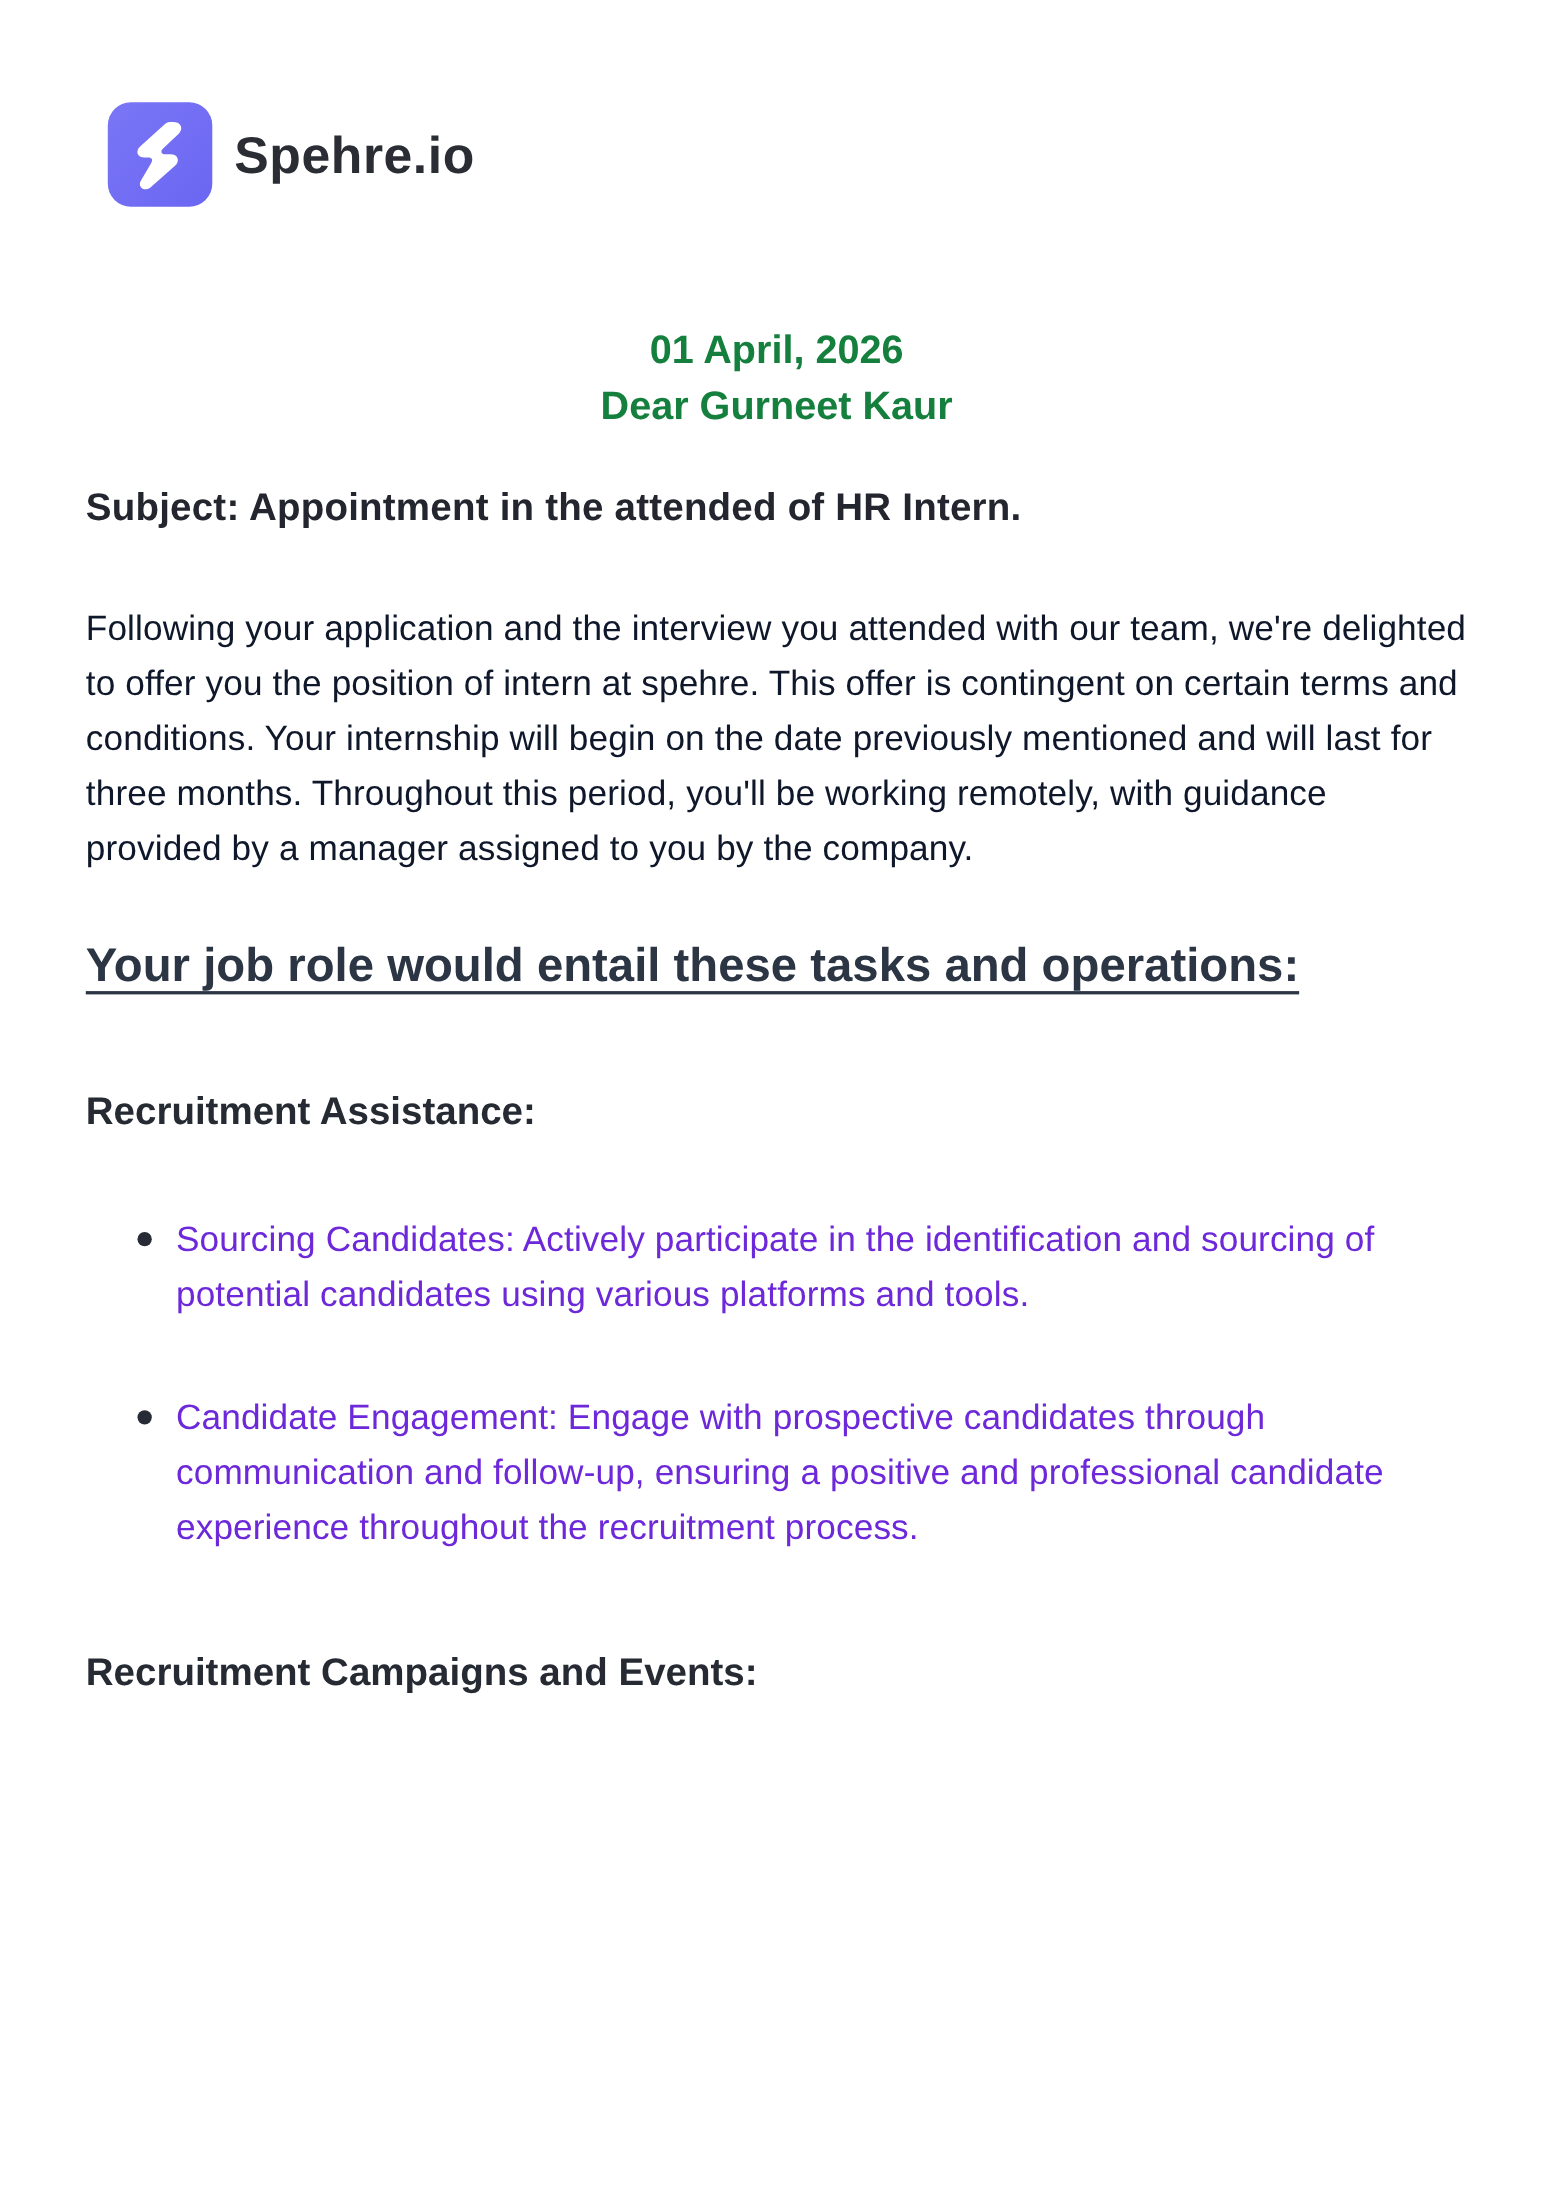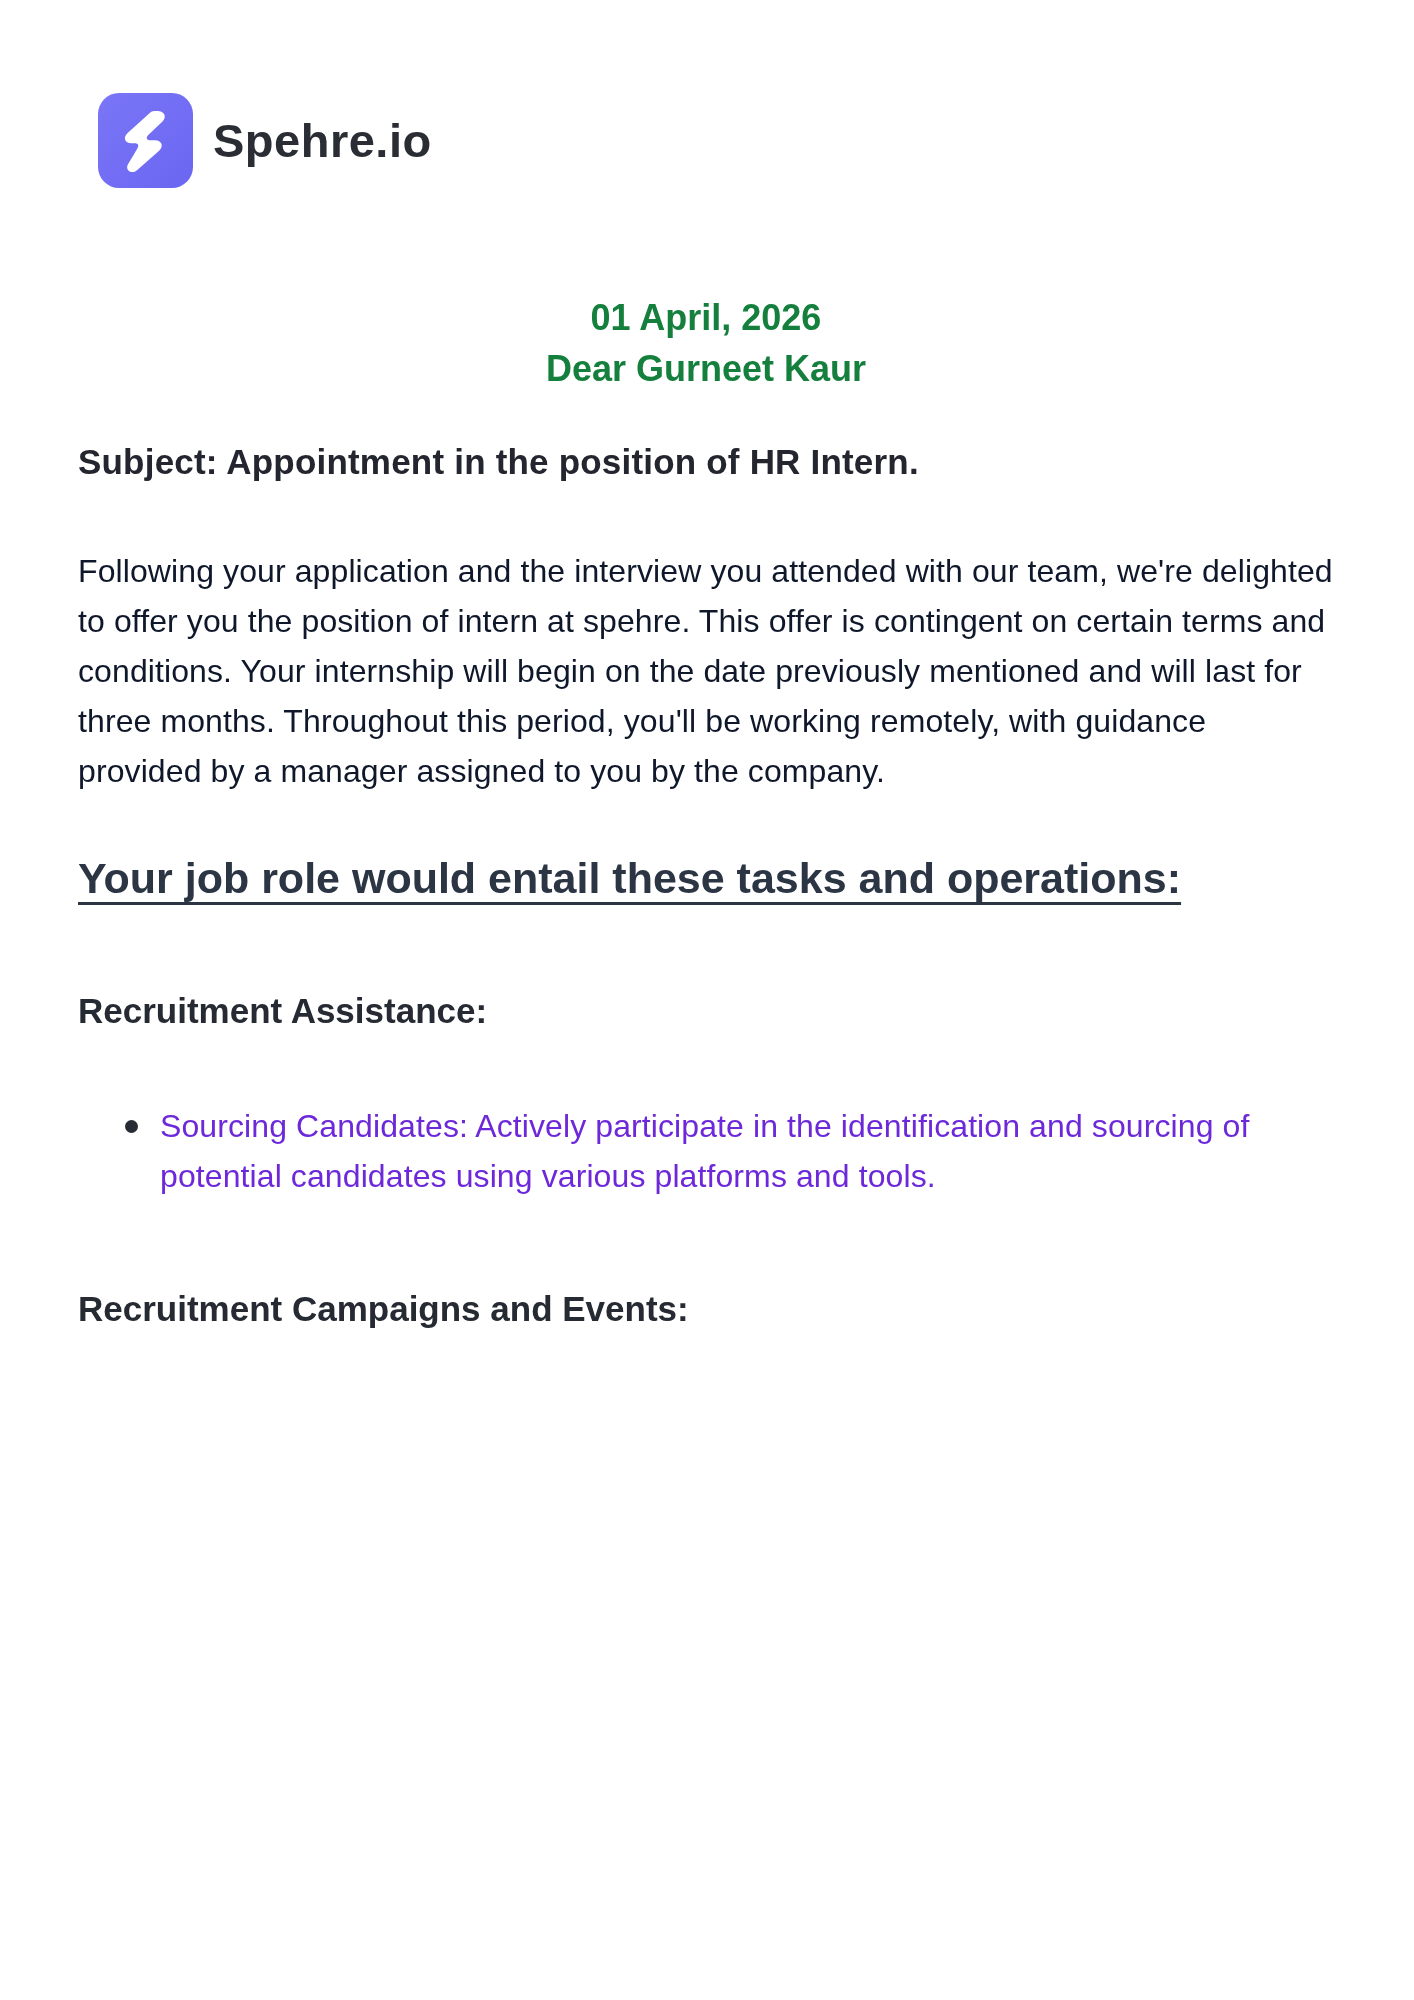--- a/index.html
+++ b/index.html
@@ -126,27 +126,28 @@
       </svg>
     </div>
     <div class="brand-name">Spehre.io</div>
   </header>
 
   <div class="date-block">
     <div>01 April, 2026</div>
     <div>Dear Gurneet Kaur</div>
   </div>
 
-  <p class="subject">Subject: Appointment in the position of HR Intern.</p>
+  <p class="subject">Subject: Appointment in the attended of HR Intern.</p>
 
   <p class="body-par">Following your application and the interview you attended with our team, we're delighted to offer you the position of intern at spehre. This offer is contingent on certain terms and conditions. Your internship will begin on the date previously mentioned and will last for three months. Throughout this period, you'll be working remotely, with guidance provided by a manager assigned to you by the company.</p>
 
   <h2 class="tasks-heading">Your job role would entail these tasks and operations:</h2>
 
   <h3 class="section-title">Recruitment Assistance:</h3>
 
   <ul class="bullet-list">
       <li>Sourcing Candidates: Actively participate in the identification and sourcing of potential candidates using various platforms and tools.</li>
+      <li>Candidate Engagement: Engage with prospective candidates through communication and follow-up, ensuring a positive and professional candidate experience throughout the recruitment process.</li>
     </ul>
 
   <h3 class="section-title">Recruitment Campaigns and Events:</h3>
 
 </div>
 
 </body></html>

